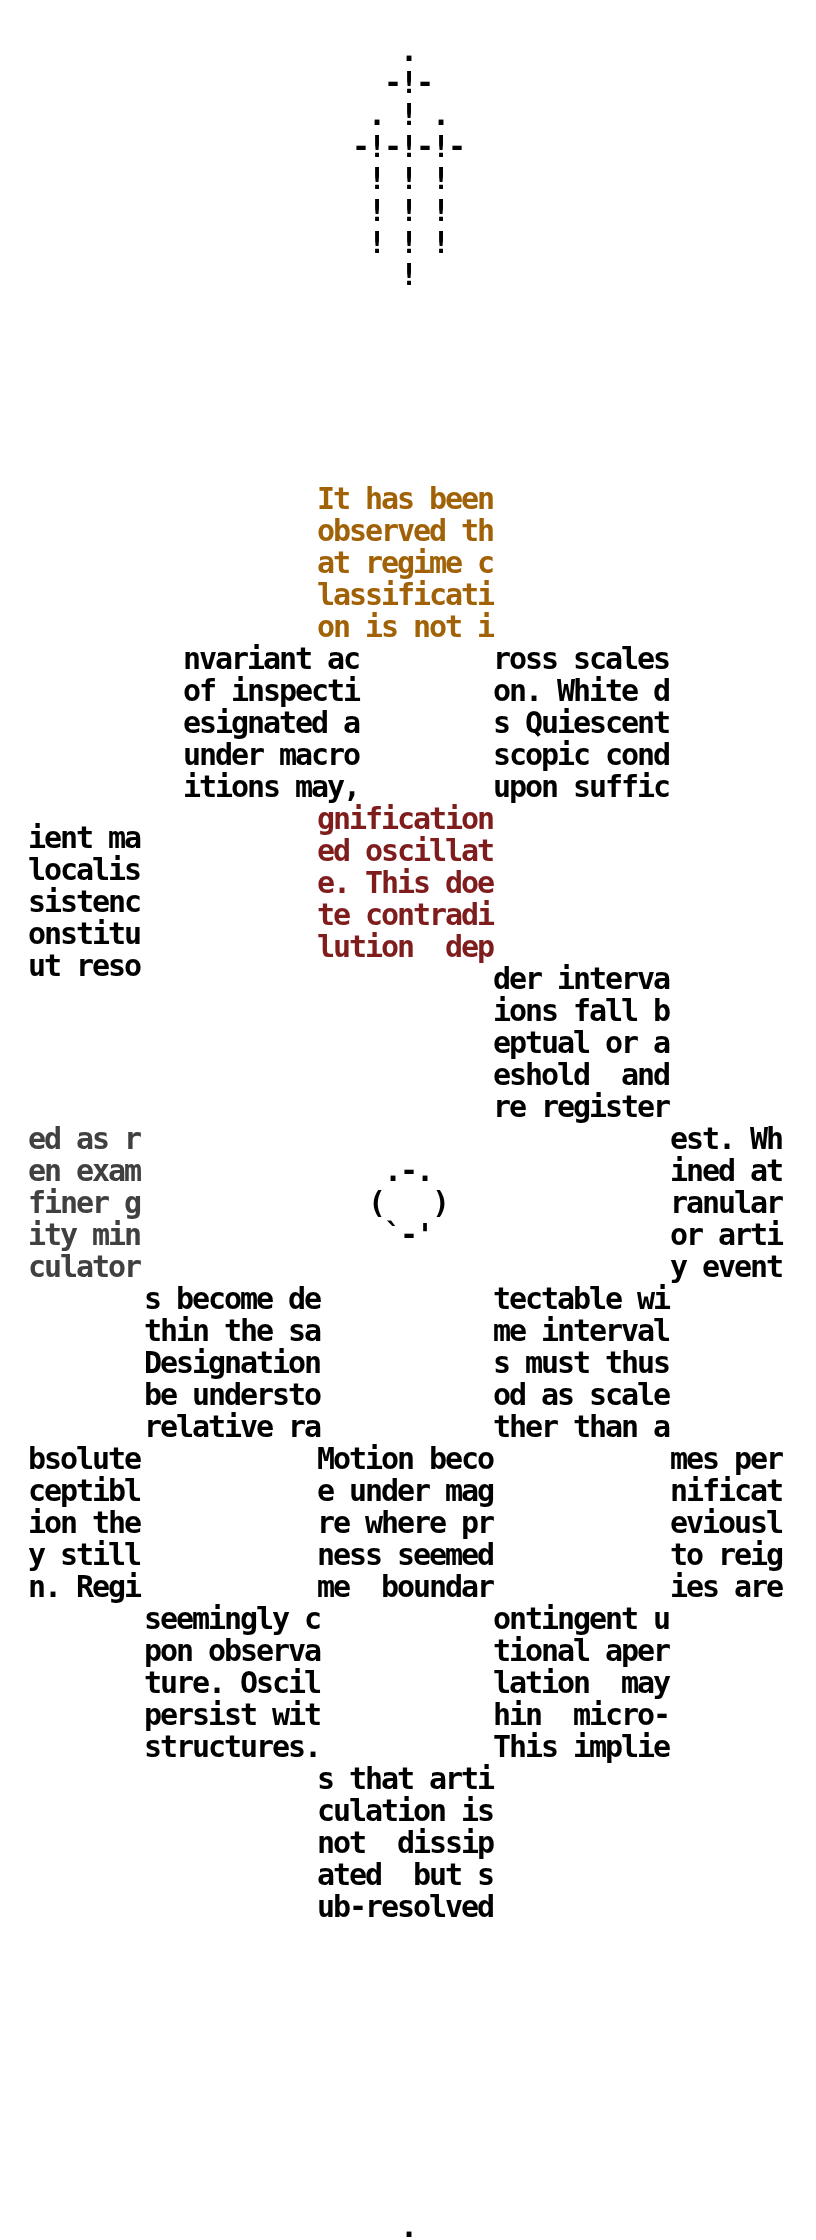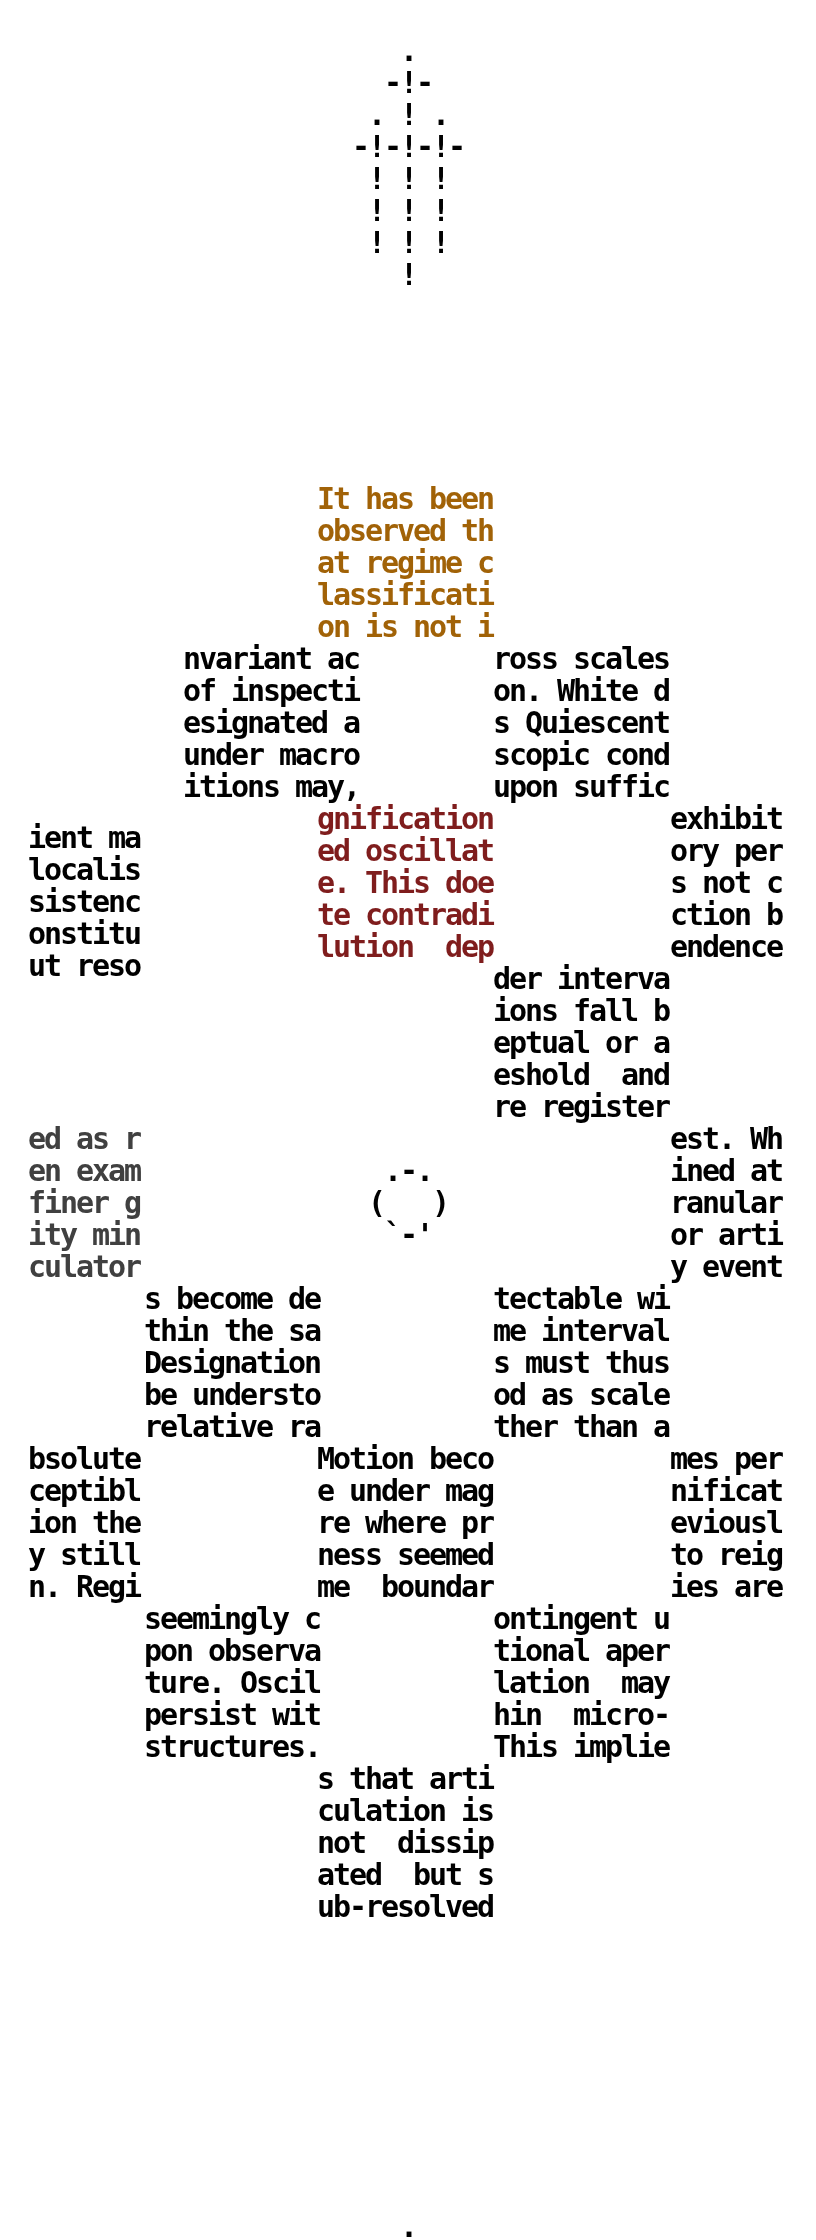--- a/index.html
+++ b/index.html
@@ -57,25 +57,20 @@
     <pre class="tb" style="left: 28px; top: 803px; color: rgb(0, 0, 0); margin-top: 19px;">ient ma
 localis
 sistenc
 onstitu
 ut reso</pre>
     <pre class="tb" style="left: 317px; top: 803px; color: #7f1d1d;">gnification
 ed oscillat
 e. This doe
 te contradi
 lution  dep</pre>
-    <pre class="tb" style="left: 670px; top: 803px; color: rgb(0, 0, 0);">exhibit
-ory per
-s not c
-ction b
-endence</pre>
     <pre class="tb" style="left: 493px; top: 963px; color: rgb(0, 0, 0);">der interva
 ions fall b
 eptual or a
 eshold  and
 re register</pre>
     <pre class="tb" style="left: 28px; top: 1123px; color: #404040;">ed as r
 en exam
 finer g
 ity min
 culator</pre>

